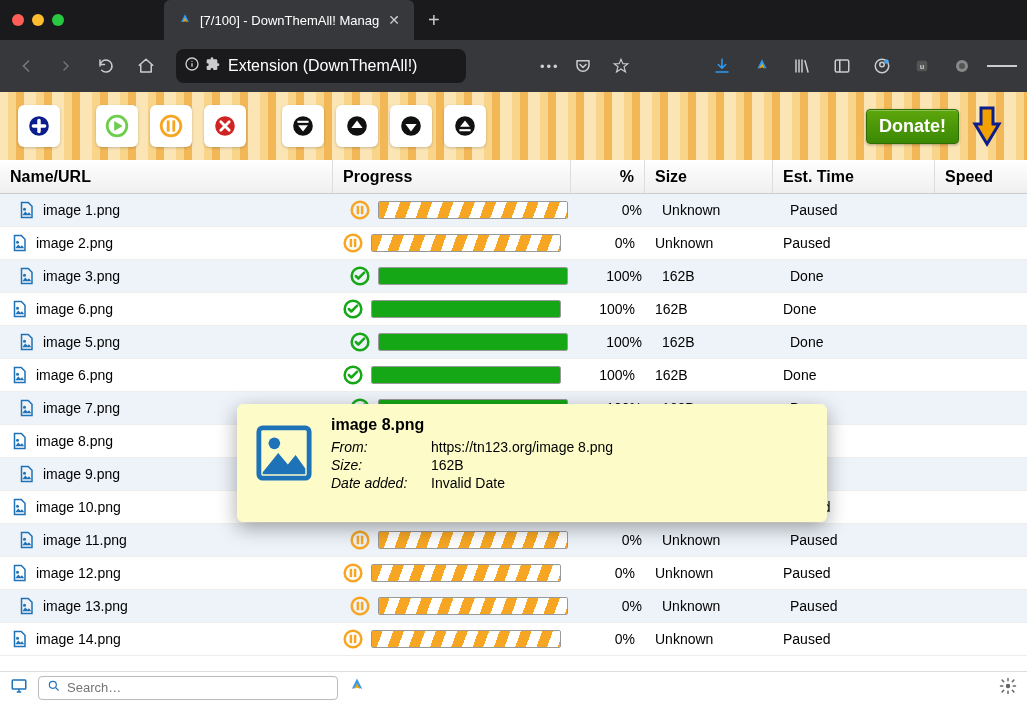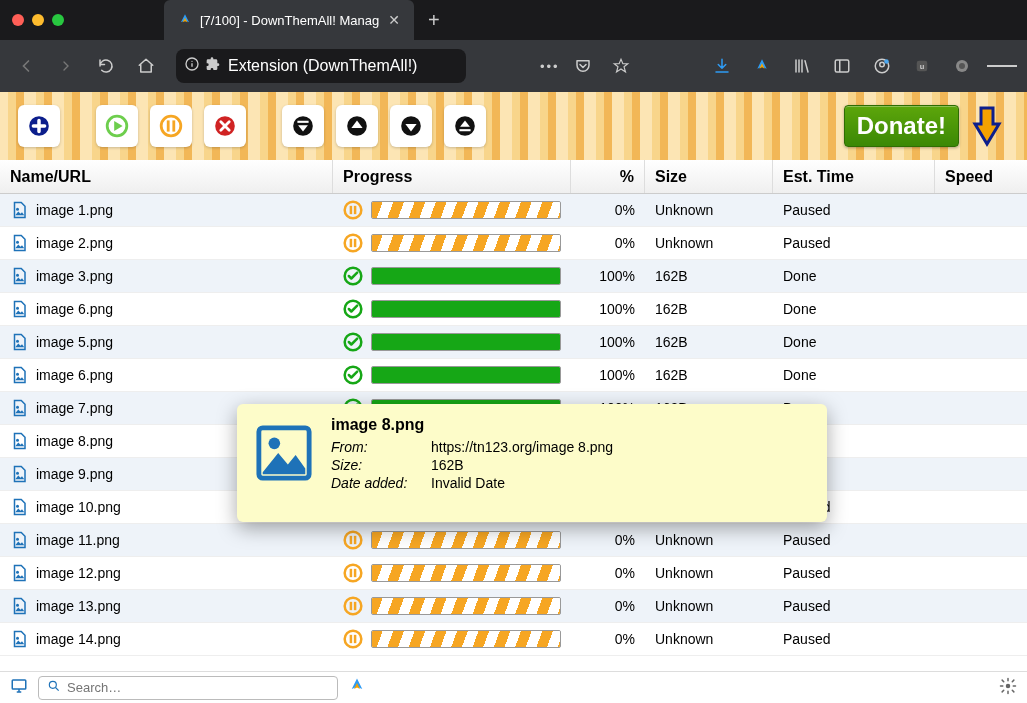--- a/index.html
+++ b/index.html
@@ -52,40 +52,40 @@
 .toolbtn {
   width: 42px; height: 42px; background: #fff; border-radius: 6px;
   display: flex; align-items: center; justify-content: center;
   box-shadow: 0 1px 3px rgba(0,0,0,.2); cursor: pointer;
 }
 .toolbtn svg { width: 28px; height: 28px; }
 .tool-gap { width: 12px; }
 .donate-wrap { margin-left: auto; display: flex; align-items: center; gap: 6px; }
 .donate-btn {
   background: linear-gradient(#5da60b, #3b8805); color: #fff; font-weight: bold;
-  font-size: 24px; padding: 6px 12px; border-radius: 4px; border: 1px solid #2e6d03;
+  font-size: 18px; padding: 6px 12px; border-radius: 4px; border: 1px solid #2e6d03;
   box-shadow: inset 0 1px 0 rgba(255,255,255,.3), 0 1px 3px rgba(0,0,0,.3);
   cursor: pointer;
 }
 .big-arrow { width: 44px; height: 44px; display: flex; align-items: center; justify-content: center; }
 
 
 .table-wrap { height: calc(703px - 92px - 68px - 32px); overflow: hidden; position: relative; }
 .thead { display: flex; height: 34px; background: linear-gradient(#fff, #efefef); border-bottom: 1px solid #ccc; font-weight: bold; font-size: 16px; }
 .th { padding: 6px 10px; display: flex; align-items: center; border-right: 1px solid #ddd; }
 .th:last-child { border-right: none; }
 .col-name { width: 333px; }
 .col-progress { width: 238px; }
 .col-pct { width: 74px; justify-content: flex-end; }
 .col-size { width: 128px; }
 .col-est { width: 162px; }
 .col-speed { flex: 1; }
 .tbody { overflow-y: hidden; height: calc(100% - 34px); }
 .row { display: flex; height: 33px; align-items: center; border-bottom: 1px solid #eee; }
-.row.even { background: #eef3f9; }
+.row.even { background: #eef3f9; padding-left: 7px; }
 .row.odd { background: #fff; }
 .cell { padding: 4px 10px; display: flex; align-items: center; gap: 8px; font-size: 14px; }
 .cell.col-pct { justify-content: flex-end; }
 .file-icon { width: 18px; height: 18px; flex: 0 0 18px; }
 .status-icon { width: 20px; height: 20px; flex: 0 0 20px; }
 .progress-bar { flex: 1; height: 18px; border: 1px solid #999; border-radius: 2px; overflow: hidden; position: relative; background: #fff; }
 .progress-done { width: 100%; height: 100%; background: #16a716; }
 .progress-paused {
   width: 100%; height: 100%;
   background: repeating-linear-gradient(110deg, #f6a623 0 10px, #fff 10px 20px);

